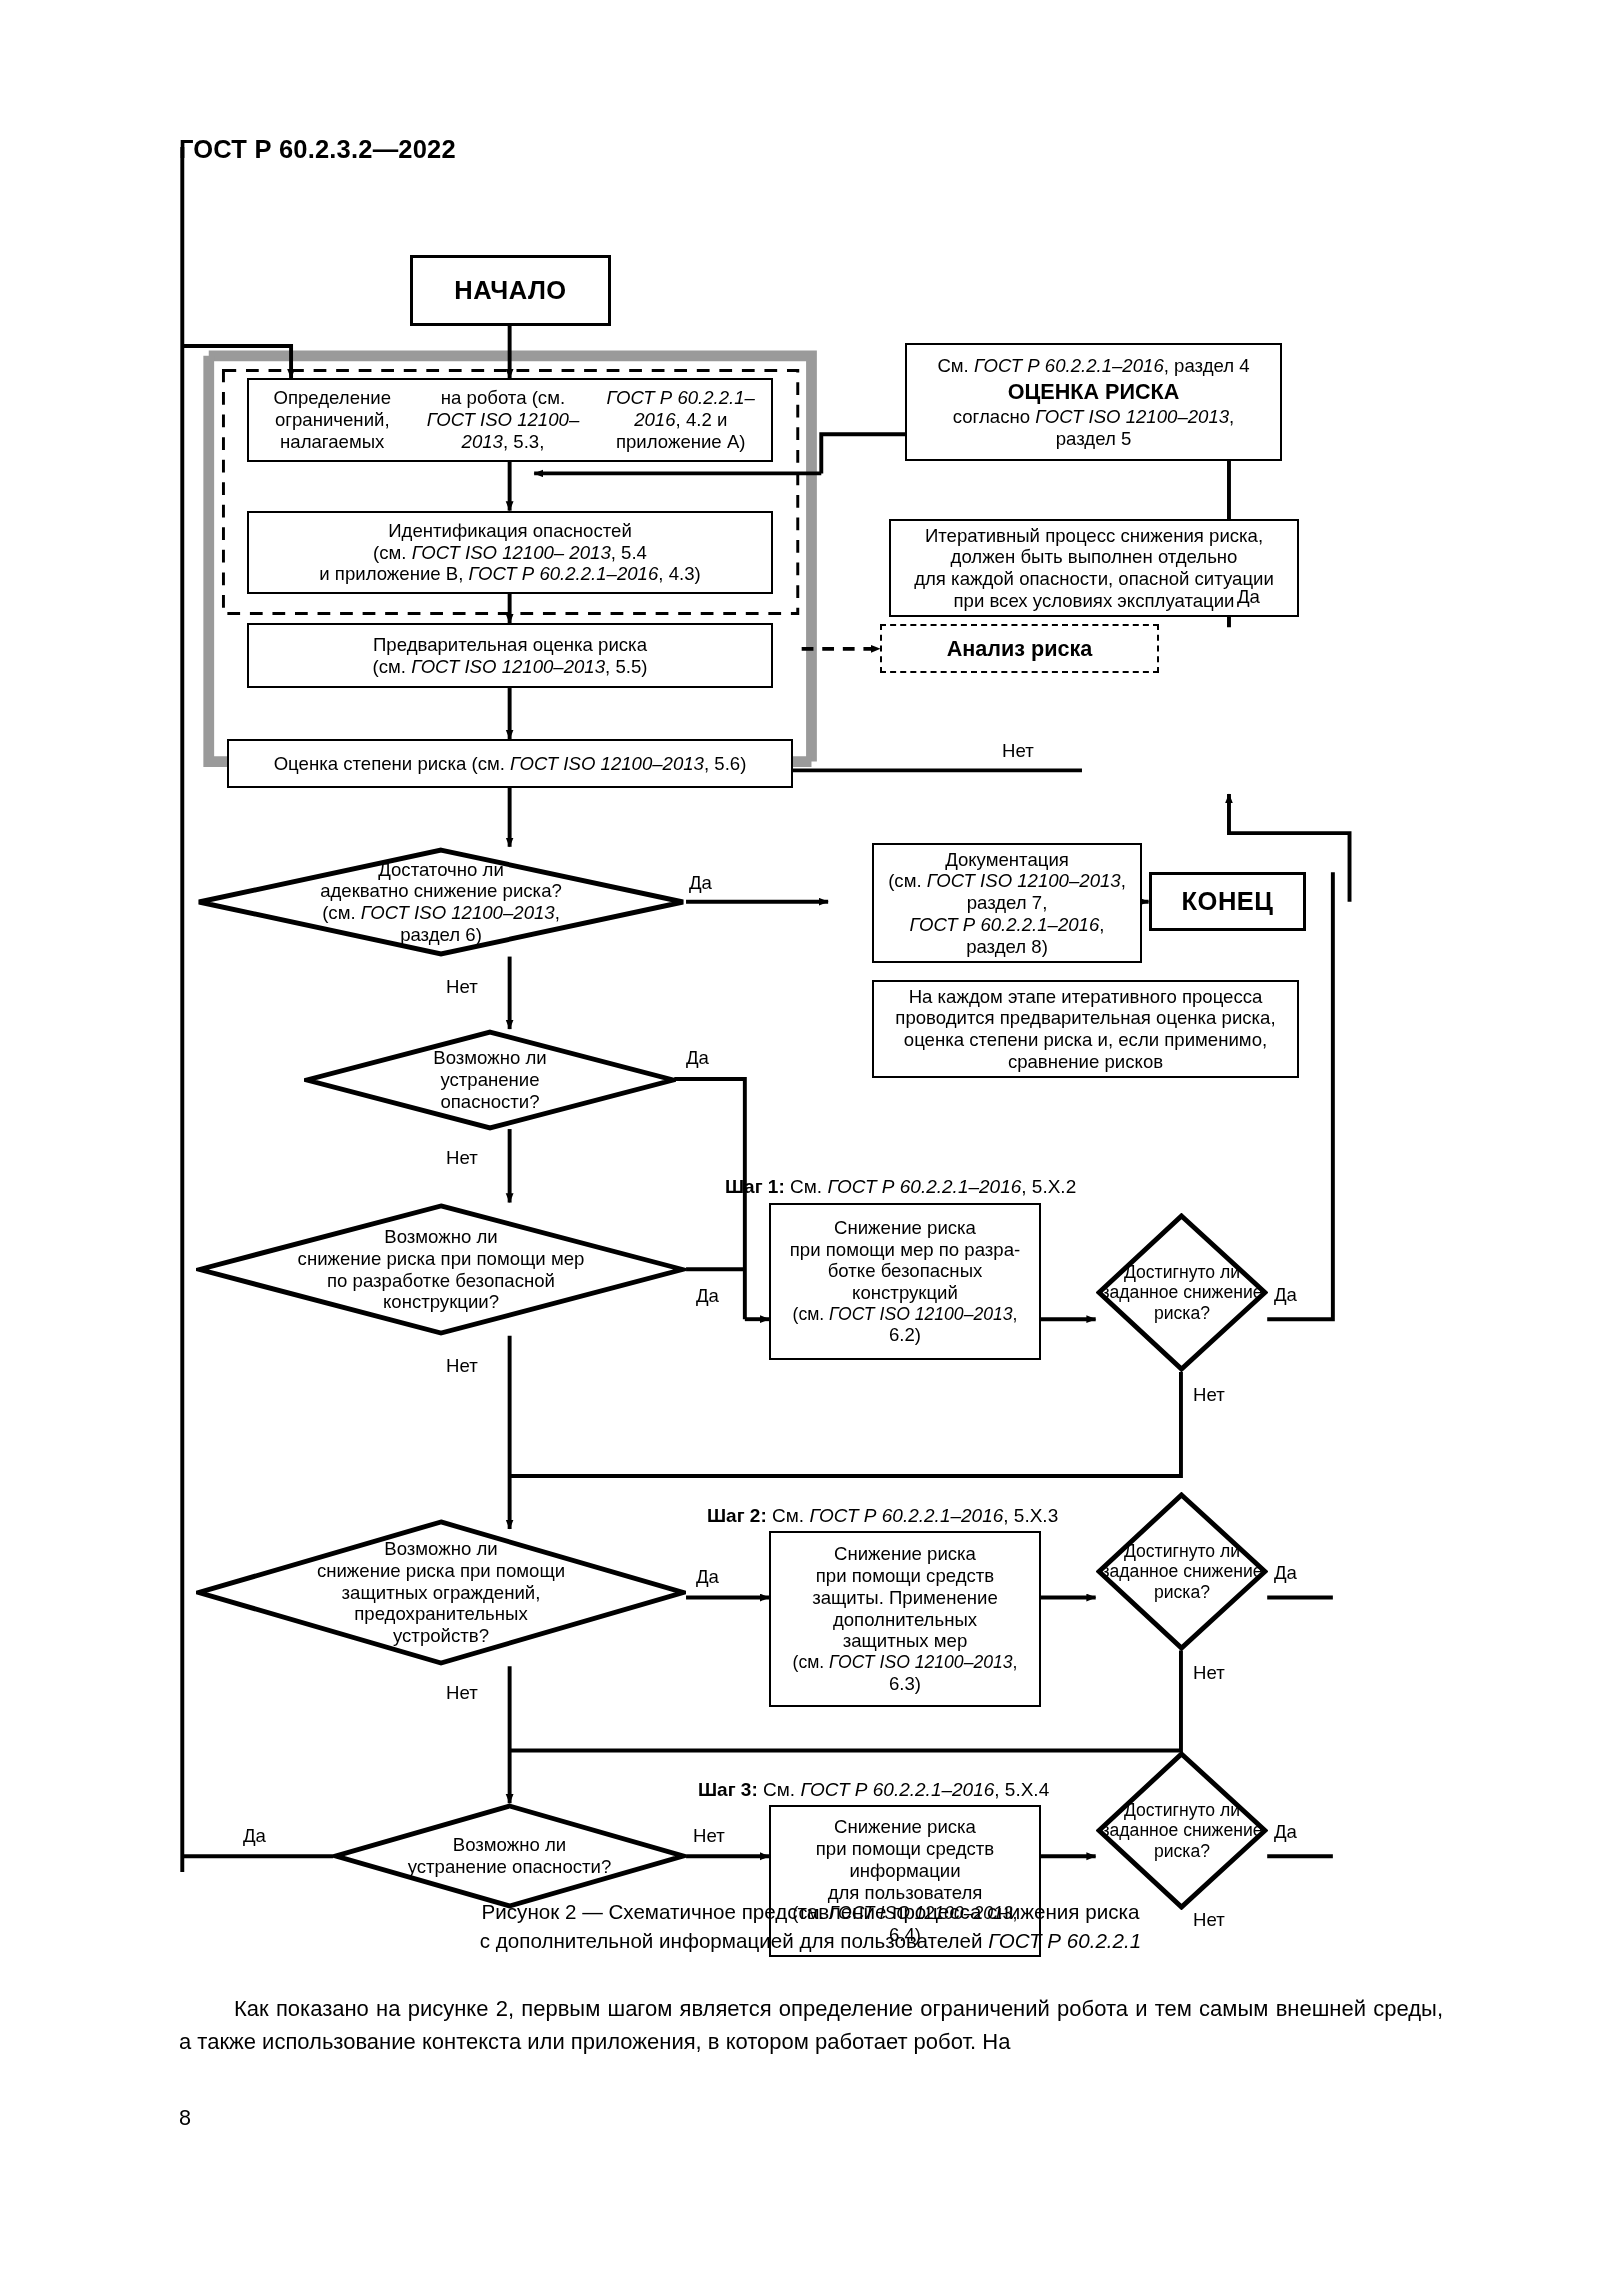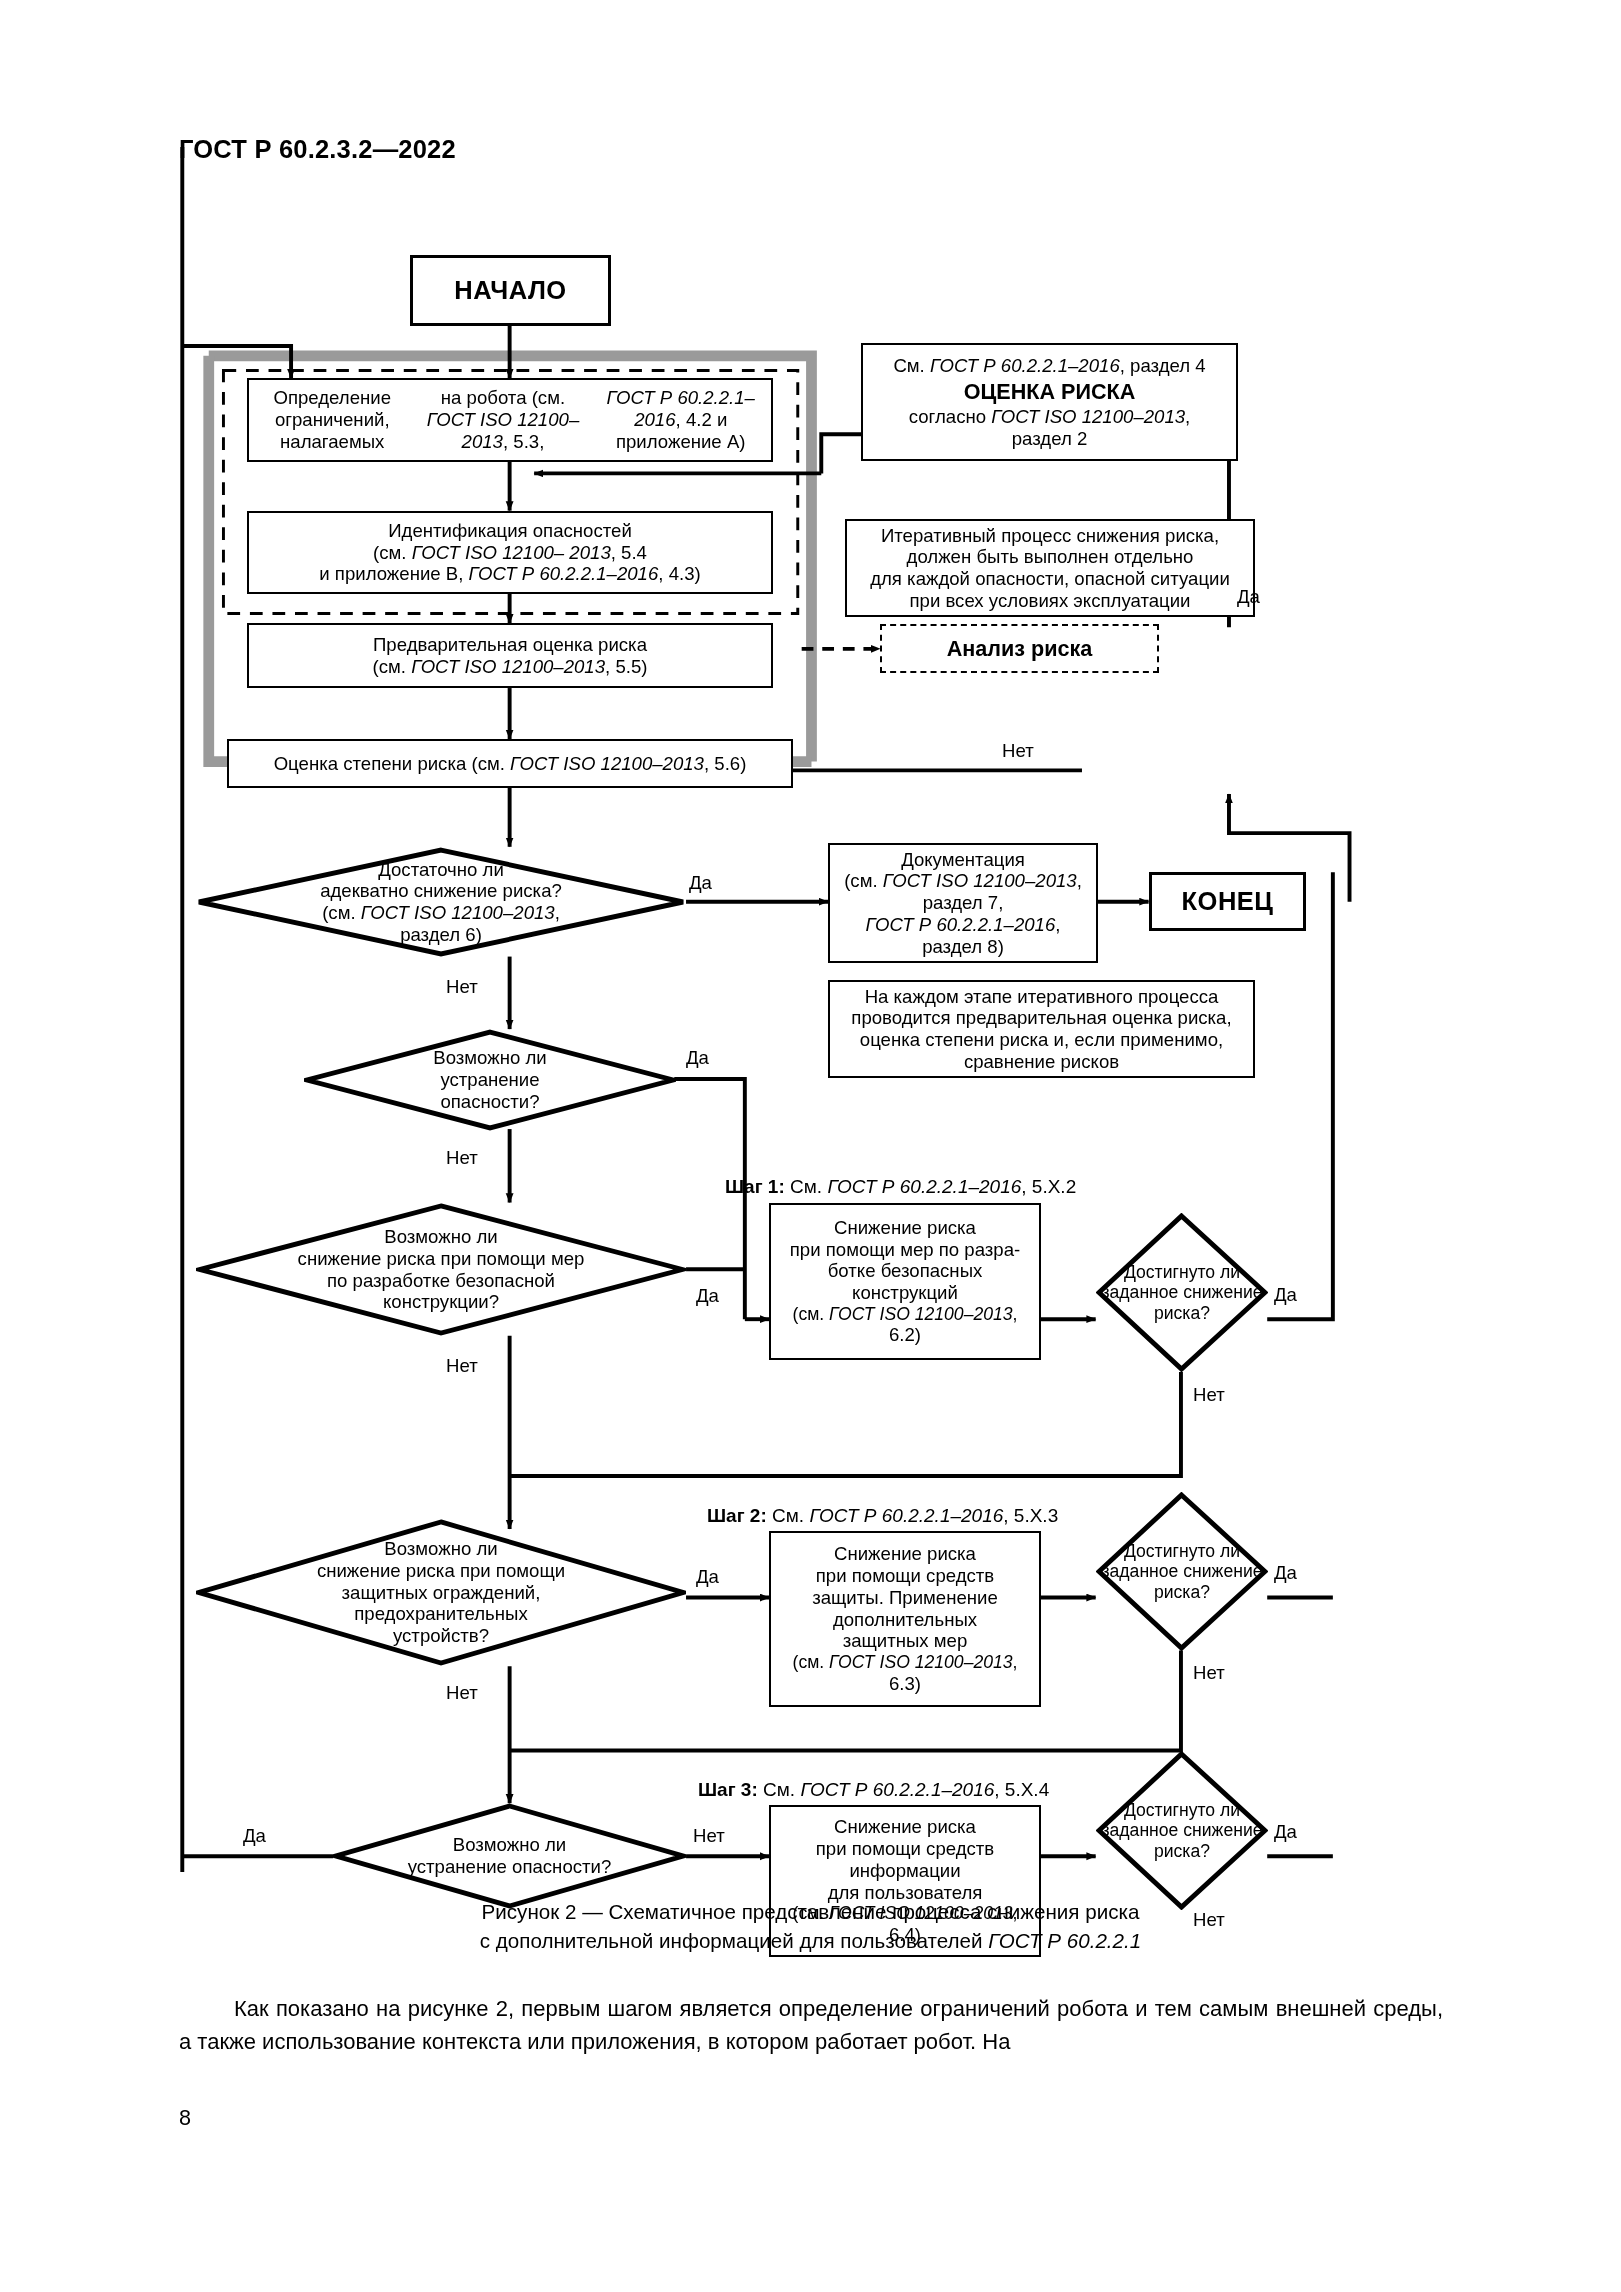--- a/index.html
+++ b/index.html
@@ -30,21 +30,21 @@
     border:2.9px solid #000;background:#fff;
     display:flex;align-items:center;justify-content:center;
     text-align:center;line-height:1.17;font-size:18.6px;
   }
   .box.terminal{
     border-width:3.9px;font-weight:bold;font-size:25.5px;letter-spacing:0.5px;
   }
   .box.dashedbox{
     border:2.9px dashed #000;font-weight:bold;font-size:21.6px;background:#fff;
   }
-  .box.note{border-width:2px;font-size:18.6px;}
+  .box.note{border-width:2px;font-size:18.6px;margin-left:44px;}
 
   .diamond-wrap{position:absolute;}
   .diamond-wrap .dtext{
     position:absolute;left:0;top:0;width:100%;height:100%;
     display:flex;align-items:center;justify-content:center;
     text-align:center;font-size:18.6px;line-height:1.17;
     pointer-events:none;
   }
 
   .edge-label{
@@ -166,21 +166,21 @@
     </svg>
 
     <div class="node box terminal" style="left:410px;top:108px;width:201px;height:71px;">
       <span>НАЧАЛО</span>
     </div>
 
     <div class="node box note" style="left:861px;top:196px;width:377px;height:118px;flex-direction:column;">
       <div><span>См. </span><i class="it">ГОСТ Р 60.2.2.1–2016</i><span>, раздел 4</span></div>
       <div style="font-weight:bold;font-size:21.6px;margin:2px 0;">ОЦЕНКА РИСКА</div>
       <div><span>согласно </span><i class="it">ГОСТ ISO 12100–2013</i><span>,</span></div>
-      <div>раздел 2</div>
+      <div>раздел 5</div>
     </div>
 
     <div class="node box" style="left:247px;top:231px;width:526px;height:84px;flex-direction:row;">
       <div>Определение ограничений, налагаемых</div>
       <div><span>на робота (см. </span><i class="it">ГОСТ ISO 12100–2013</i><span>, 5.3,</span></div>
       <div><i class="it">ГОСТ Р  60.2.2.1–2016</i><span>, 4.2 и приложение А)</span></div>
     </div>
 
     <div class="node box" style="left:247px;top:364px;width:526px;height:83px;flex-direction:column;">
       <div>Идентификация опасностей</div>

